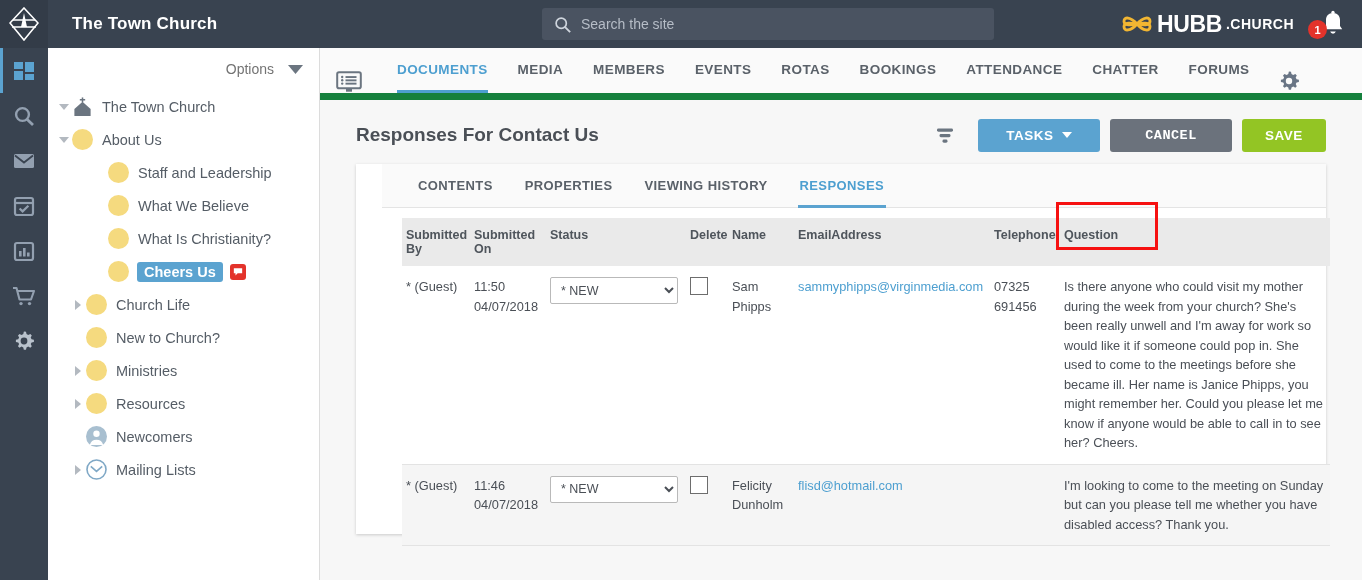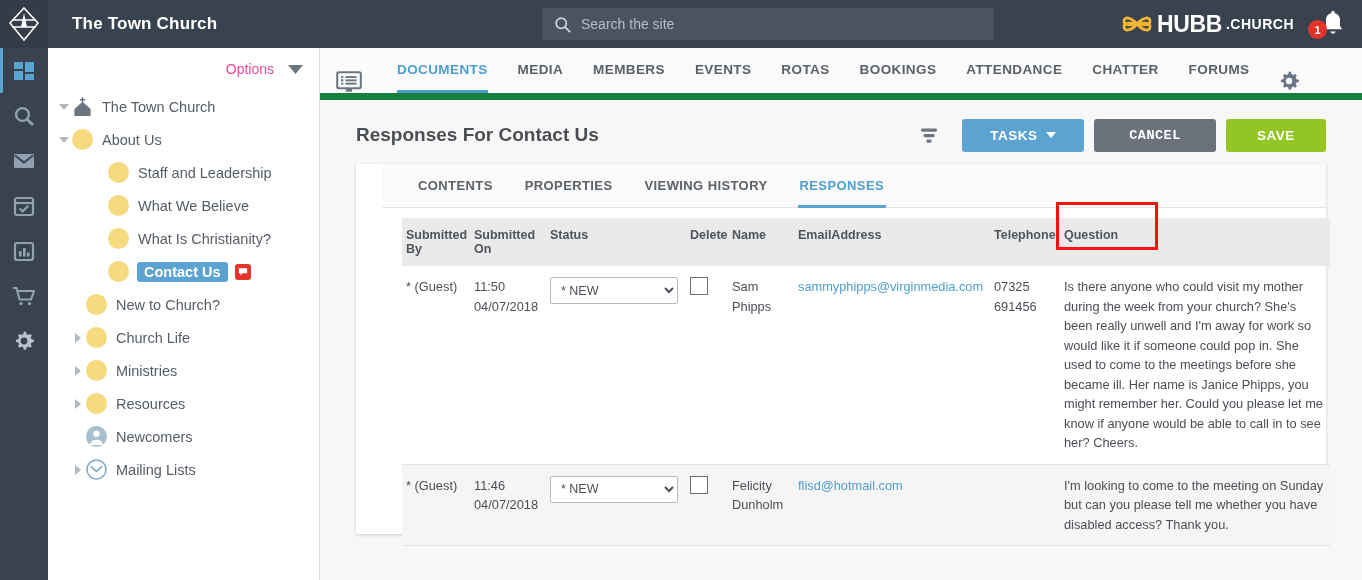--- a/index.html
+++ b/index.html
@@ -64,21 +64,21 @@
 
   
   .treepanel {
     position: absolute; top: 48px; left: 48px; width: 272px; height: 532px;
     background: #fff; border-right: 1px solid #dcdcdc;
   }
   .options-row {
     display: flex; align-items: center; justify-content: flex-end;
     padding: 12px 16px 0 0; gap: 14px;
   }
-  .options-label { color: #ec4899; font-size: 14px; }
+  .options-label { color: #737373; font-size: 14px; }
   .tree { padding-top: 12px; }
   .tnode {
     display: flex; align-items: center; height: 33px; position: relative;
     padding-left: 8px;
   }
   .caret {
     width: 16px; display: flex; align-items: center; justify-content: center;
     flex: 0 0 16px;
   }
   .caret-down { width:0;height:0;border-left:5px solid transparent;border-right:5px solid transparent;border-top:6px solid #b3b9c0; }
@@ -126,21 +126,21 @@
   .title-actions { margin-left: auto; display: flex; align-items: center; gap: 10px; }
   .filter-ico { margin-right: 12px; display:flex; }
   .btn {
     height: 33px; border: none; border-radius: 3px; color: #fff;
     font-size: 13.5px; font-weight: bold; letter-spacing: .5px;
     font-family: "Liberation Sans", sans-serif; cursor: pointer;
     display: flex; align-items: center; justify-content: center; gap: 8px;
   }
   .btn-tasks { background: #5ba3d0; width: 122px; }
   .btn-cancel { background: #6b727c; width: 122px; font-family: Liberation Mono, monospace; }
-  .btn-save { background: #93c524; width: 100px; }
+  .btn-save { background: #93c524; width: 84px; }
   .tri-down { width:0;height:0;border-left:5px solid transparent;border-right:5px solid transparent;border-top:6px solid #fff; }
 
   .card {
     margin: 8px 36px 0 36px; background: #fff; height: 370px;
     box-shadow: 0 1px 3px rgba(0,0,0,.18);
     padding-left: 26px;
   }
   .subtabs {
     height: 44px; background: #fafafa; border-bottom: 1px solid #e4e4e4;
     display: flex; align-items: center; padding-left: 20px; position: relative;
@@ -322,38 +322,38 @@
         <span class="tlabel">What We Believe</span>
       </div>
       <div class="tnode" style="padding-left: 44px;">
         <span class="caret"></span>
         <span class="dot"></span>
         <span class="tlabel">What Is Christianity?</span>
       </div>
       <div class="tnode" style="padding-left: 44px;">
         <span class="caret"></span>
         <span class="dot"></span>
-        <span class="tlabel sel">Contact Us</span>
+        <span class="tlabel sel">Cheers Us</span>
         <span class="msg-badge">
           <svg width="10" height="10" viewBox="0 0 12 12">
             <path d="M1 1.4 h10 v6.2 h-5.4 l-2.6 2.6 v-2.6 H1 Z" fill="#fff"></path>
           </svg>
         </span>
       </div>
       <div class="tnode" style="padding-left: 22px;">
-        <span class="caret"></span>
-        <span class="dot"></span>
-        <span class="tlabel">New to Church?</span>
-      </div>
-      <div class="tnode" style="padding-left: 22px;">
         <span class="caret">
           <span class="caret-right"></span>
         </span>
         <span class="dot"></span>
         <span class="tlabel">Church Life</span>
+      </div>
+      <div class="tnode" style="padding-left: 22px;">
+        <span class="caret"></span>
+        <span class="dot"></span>
+        <span class="tlabel">New to Church?</span>
       </div>
       <div class="tnode" style="padding-left: 22px;">
         <span class="caret">
           <span class="caret-right"></span>
         </span>
         <span class="dot"></span>
         <span class="tlabel">Ministries</span>
       </div>
       <div class="tnode" style="padding-left: 22px;">
         <span class="caret">

